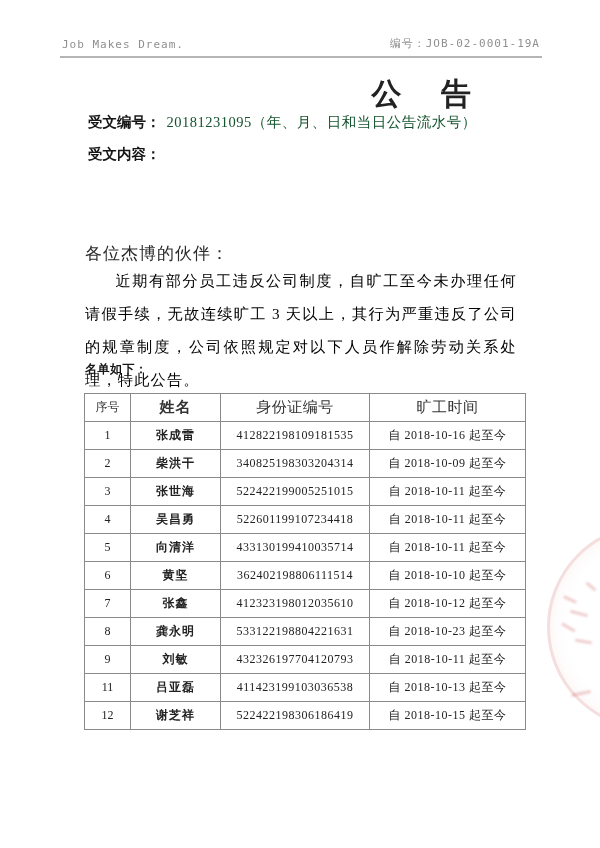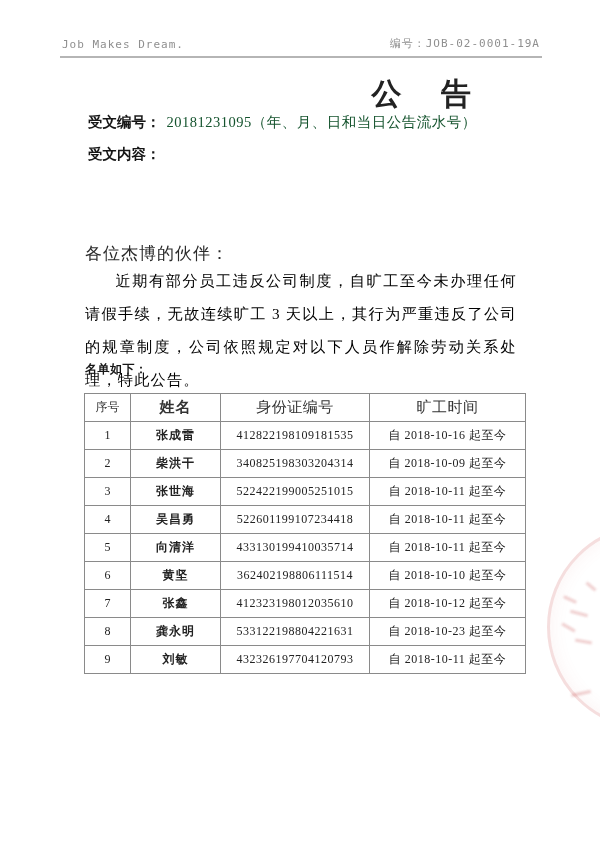--- a/index.html
+++ b/index.html
@@ -167,20 +167,32 @@
           <td class="c1">龚永明</td>
           <td class="c2">533122198804221631</td>
           <td class="c3">自 2018-10-23 起至今</td>
         </tr>
         <tr>
           <td class="c0">9</td>
           <td class="c1">刘敏</td>
           <td class="c2">432326197704120793</td>
           <td class="c3">自 2018-10-11 起至今</td>
         </tr>
+        <tr>
+          <td class="c0">11</td>
+          <td class="c1">吕亚磊</td>
+          <td class="c2">411423199103036538</td>
+          <td class="c3">自 2018-10-13 起至今</td>
+        </tr>
+        <tr>
+          <td class="c0">12</td>
+          <td class="c1">谢芝祥</td>
+          <td class="c2">522422198306186419</td>
+          <td class="c3">自 2018-10-15 起至今</td>
+        </tr>
       </tbody>
   </table>
 
   <div class="stamp"></div>
   <div class="stamp-mark m1"></div>
   <div class="stamp-mark m2"></div>
   <div class="stamp-mark m3"></div>
   <div class="stamp-mark m4"></div>
   <div class="stamp-mark m5"></div>
   <div class="stamp-mark m6"></div>

